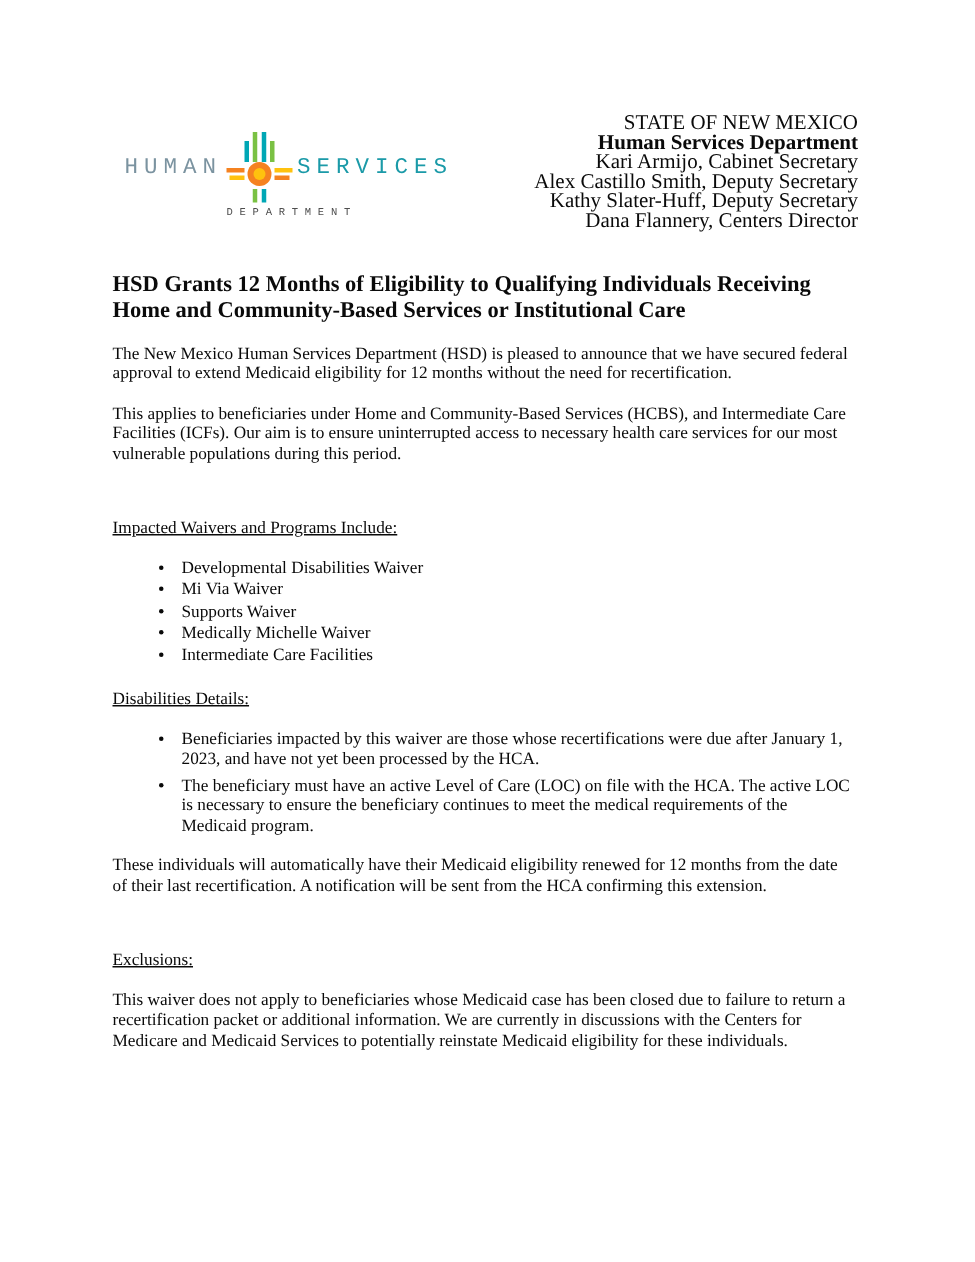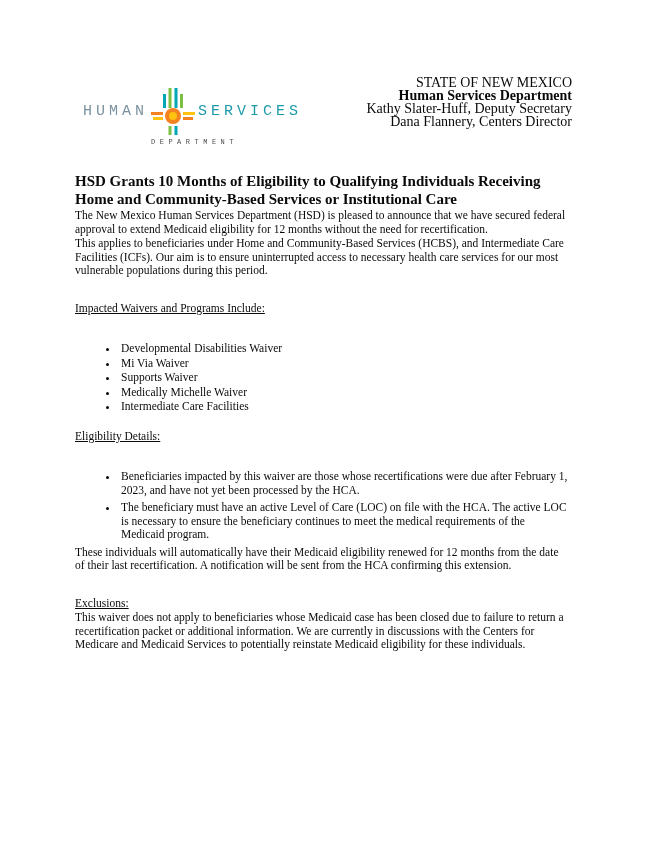--- a/index.html
+++ b/index.html
@@ -62,38 +62,38 @@
   }
   .masthead .bold { font-weight: bold; }
   .doc-title {
     margin-top: 27px;
     font-size: 15px;
     font-weight: bold;
     line-height: 17.6px;
     max-width: 474px;
   }
   .para {
-    margin-top: 1px;
+    margin-top: 13px;
     font-size: 11.5px;
     line-height: 13.5px;
     max-width: 492px;
   }
   .first-para { }
   .section-heading {
-    margin-top: 24px;
+    margin-top: 36px;
     font-size: 11.5px;
     line-height: 13.5px;
   }
   .section-heading.tight { margin-top: 16px; }
   .section-heading span {
     text-decoration: underline;
     display: inline-block;
   }
   ul.doc-list {
-    margin-top: 27px;
+    margin-top: 13px;
     padding-left: 44px;
     max-width: 494px;
     font-size: 11.5px;
     line-height: 13.5px;
     list-style-type: disc;
   }
   ul.doc-list li { margin-bottom: 1px; padding-left: 2px; }
   ul.doc-list.spaced li { margin-bottom: 4px; }
 </style>
 </head>
@@ -121,50 +121,52 @@
           <circle cx="23" cy="30" r="4" style="fill:var(--zia-yellow)"></circle>
         </svg>
         <span class="logo-services">SERVICES</span>
       </div>
       <div class="logo-dept">DEPARTMENT</div>
     </div>
 
     <div class="masthead">
       <div>STATE OF NEW MEXICO</div>
       <div class="bold">Human Services Department</div>
+      <div>Kari Armijo, Cabinet Secretary</div>
+      <div>Alex Castillo Smith, Deputy Secretary</div>
       <div>Kathy Slater-Huff, Deputy Secretary</div>
       <div>Dana Flannery, Centers Director</div>
     </div>
 
   </div>
 
-  <h1 class="doc-title">HSD Grants 10 Months of Eligibility to Qualifying Individuals Receiving Home and Community-Based Services or Institutional Care</h1>
+  <h1 class="doc-title">HSD Grants 12 Months of Eligibility to Qualifying Individuals Receiving Home and Community-Based Services or Institutional Care</h1>
 
   <p class="para first-para">The New Mexico Human Services Department (HSD) is pleased to announce that we have secured federal approval to extend Medicaid eligibility for 12 months without the need for recertification.</p>
 
   <p class="para">This applies to beneficiaries under Home and Community-Based Services (HCBS), and Intermediate Care Facilities (ICFs).  Our aim is to ensure uninterrupted access to necessary health care services for our most vulnerable populations during this period.</p>
 
   <div class="section-heading">
     <span>Impacted Waivers and Programs Include: </span>
   </div>
 
   <ul class="doc-list">
     <li>Developmental Disabilities Waiver</li>
     <li>Mi Via Waiver</li>
     <li>Supports Waiver</li>
     <li>Medically Michelle Waiver</li>
     <li>Intermediate Care Facilities</li>
   </ul>
 
   <div class="section-heading tight">
-    <span>Eligibility Details: </span>
+    <span>Disabilities Details: </span>
   </div>
 
   <ul class="doc-list spaced">
-    <li>Beneficiaries impacted by this waiver are those whose recertifications were due after February 1, 2023, and have not yet been processed by the HCA.</li>
+    <li>Beneficiaries impacted by this waiver are those whose recertifications were due after January 1, 2023, and have not yet been processed by the HCA.</li>
     <li>The beneficiary must have an active Level of Care (LOC) on file with the HCA. The active LOC is necessary to ensure the beneficiary continues to meet the medical requirements of the Medicaid program.</li>
   </ul>
 
   <p class="para">These individuals will automatically have their Medicaid eligibility renewed for 12 months from the date of their last recertification. A notification will be sent from the HCA confirming this extension.</p>
 
   <div class="section-heading">
     <span>Exclusions: </span>
   </div>
 
   <p class="para">This waiver does not apply to beneficiaries whose Medicaid case has been closed due to failure to return a recertification packet or additional information. We are currently in discussions with the Centers for Medicare and Medicaid Services to potentially reinstate Medicaid eligibility for these individuals.</p>

